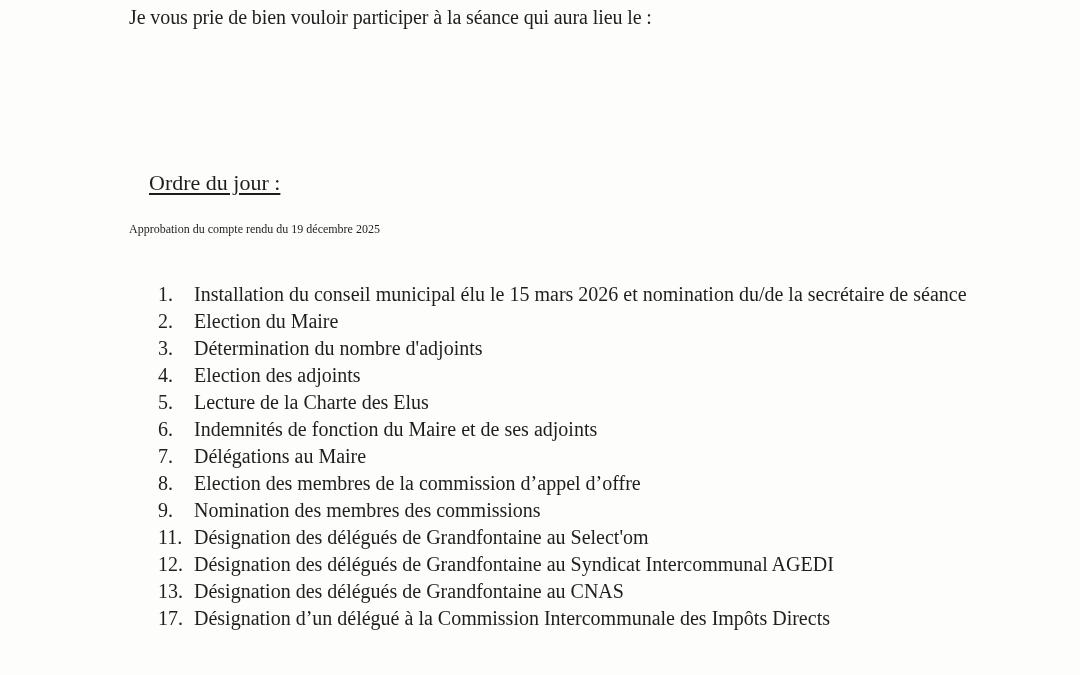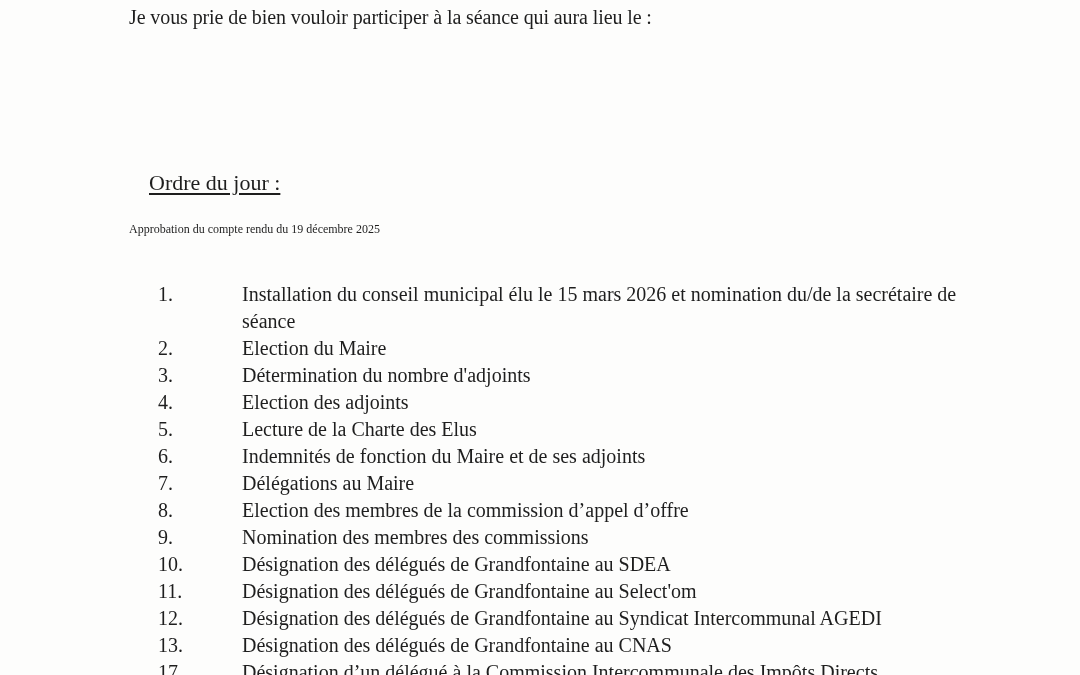--- a/index.html
+++ b/index.html
@@ -35,21 +35,21 @@
   .agenda-list {
     position: absolute; left: 158px; top: 281px;
     margin: 0; padding: 0; list-style: none;
     width: 830px;
     font-size: 20px;
   }
   .agenda-item {
     display: flex; line-height: 27px;
   }
   .agenda-num { width: 36px; flex: 0 0 36px; }
-  .agenda-text { flex: 1; margin-left: 48px; }
+  .agenda-text { flex: 1; }
 </style>
 </head>
 <body>
 
 <div class="page">
   <div class="intro">Je vous prie de bien vouloir participer à la séance qui aura lieu le :</div>
 
 
   <div class="agenda-heading">Ordre du jour :</div>
   <div class="approval">Approbation du compte rendu du 19 décembre 2025</div>
@@ -85,24 +85,20 @@
       </li>
     <li class="agenda-item">
         <span class="agenda-num">8.</span>
         <span class="agenda-text">Election des membres de la commission d’appel d’offre</span>
       </li>
     <li class="agenda-item">
         <span class="agenda-num">9.</span>
         <span class="agenda-text">Nomination des membres des commissions</span>
       </li>
     <li class="agenda-item">
-        <span class="agenda-num">10.</span>
-        <span class="agenda-text">Désignation des délégués de Grandfontaine au SDEA</span>
-      </li>
-    <li class="agenda-item">
         <span class="agenda-num">11.</span>
         <span class="agenda-text">Désignation des délégués de Grandfontaine au Select'om</span>
       </li>
     <li class="agenda-item">
         <span class="agenda-num">12.</span>
         <span class="agenda-text">Désignation des délégués de Grandfontaine au Syndicat Intercommunal AGEDI</span>
       </li>
     <li class="agenda-item">
         <span class="agenda-num">13.</span>
         <span class="agenda-text">Désignation des délégués de Grandfontaine au CNAS</span>

